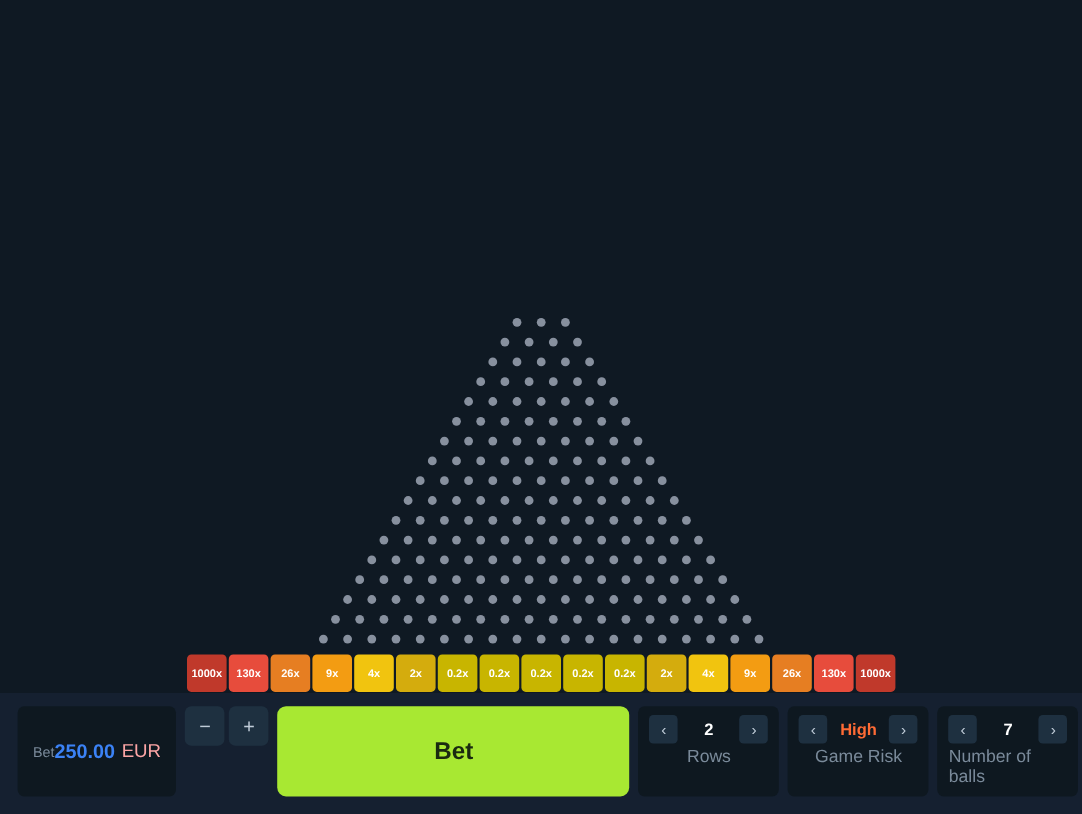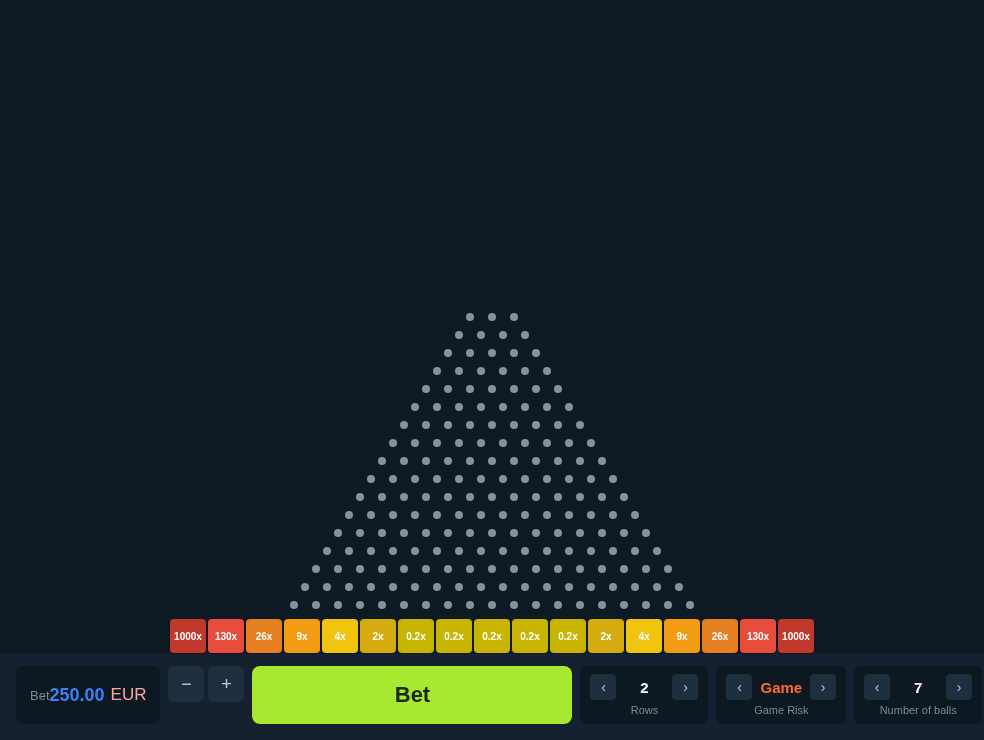--- a/index.html
+++ b/index.html
@@ -195,21 +195,21 @@
       color: white;
       min-width: 40px;
       text-align: center;
     }
 
     .setting-value.high {
       color: #ff6b35;
     }
 
     .setting-label {
-      font-size: 11px;
+      font-size: 16px;
       color: #7a8a9a;
       margin-top: 2px;
     }
   </style>
 </head>
 <body>
 
 <div id="game-board">
   <div id="pegs-container">
 
@@ -480,21 +480,21 @@
         <button class="setting-arrow">‹</button>
         <span class="setting-value">2</span>
         <button class="setting-arrow">›</button>
       </div>
       <span class="setting-label">Rows</span>
     </div>
 
     <div class="setting-box">
       <div class="setting-controls">
         <button class="setting-arrow">‹</button>
-        <span class="setting-value high">Game</span>
+        <span class="setting-value high">High</span>
         <button class="setting-arrow">›</button>
       </div>
       <span class="setting-label">Game Risk</span>
     </div>
 
     <div class="setting-box">
       <div class="setting-controls">
         <button class="setting-arrow">‹</button>
         <span class="setting-value">7</span>
         <button class="setting-arrow">›</button>

